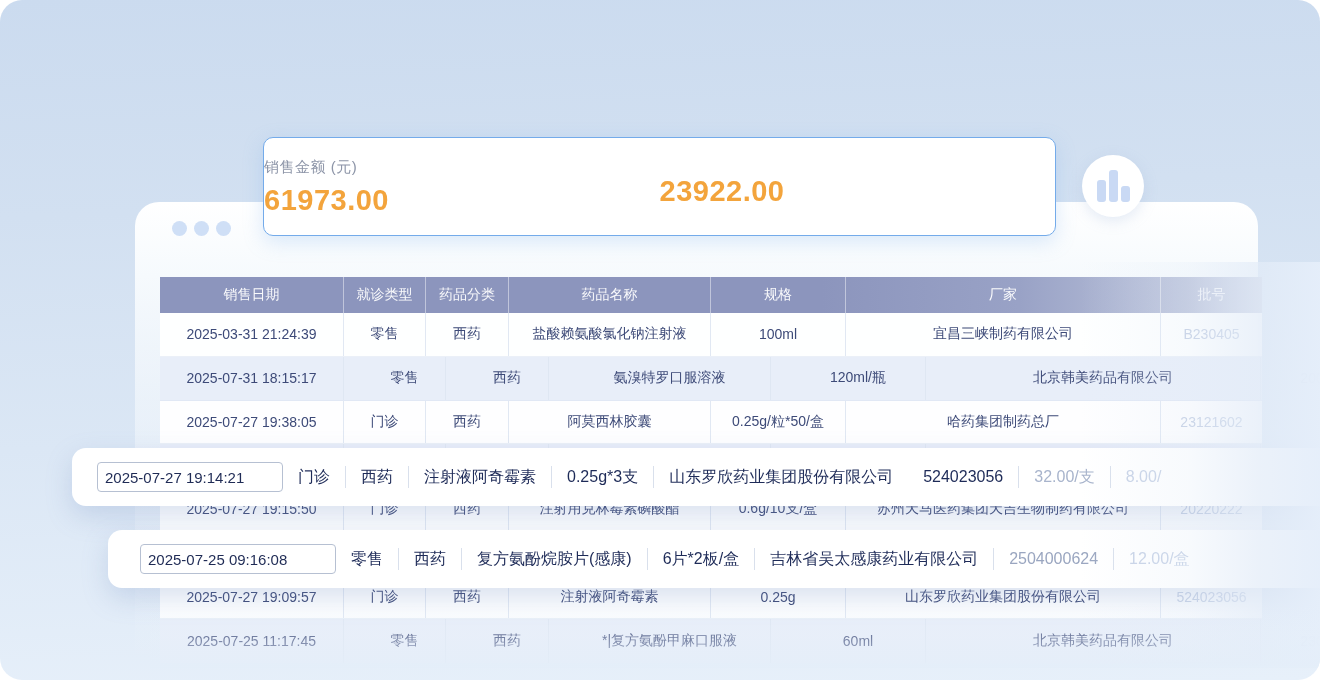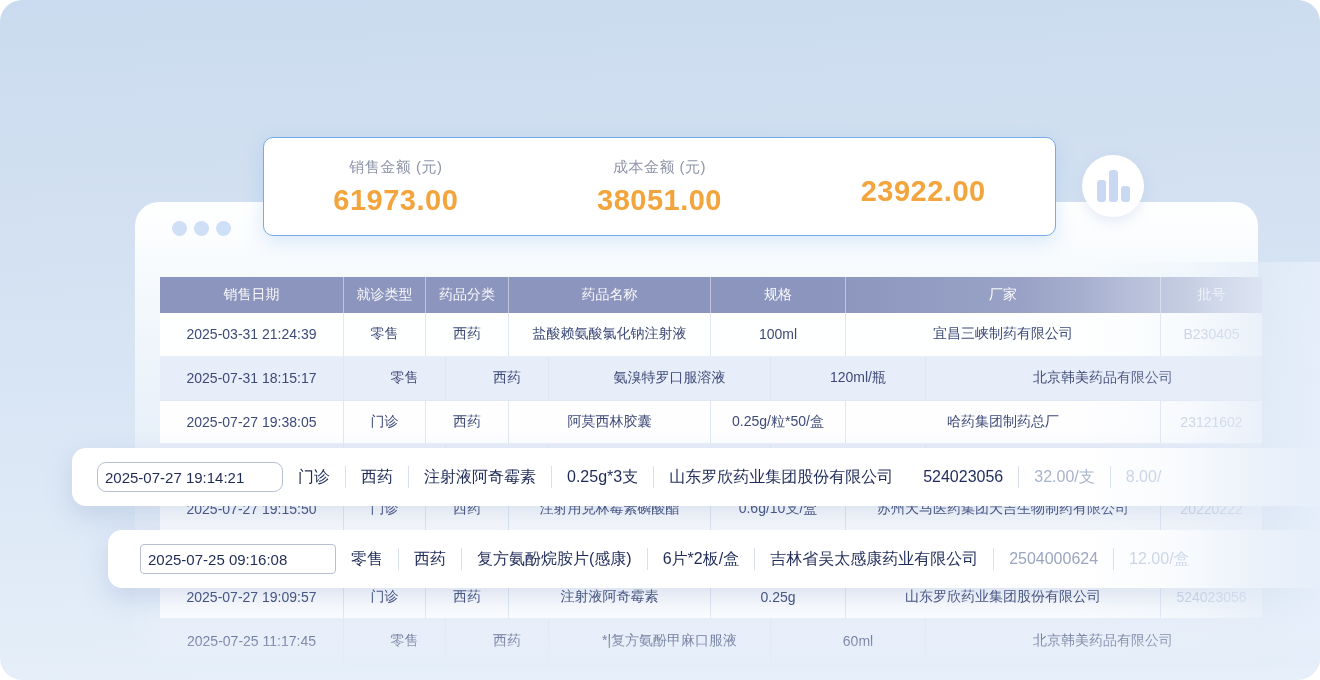--- a/index.html
+++ b/index.html
@@ -19,21 +19,21 @@
   .window-dots { position:absolute; left:37px; top:19px; display:flex; gap:7px; }
   .window-dot { width:15px; height:15px; border-radius:50%; background:#cfdff6; }
 
   
   .stats-card {
     position:absolute; left:263px; top:137px; width:793px; height:99px; z-index:6;
     background:#ffffff; border:1.5px solid #74abea; border-radius:10px;
     box-shadow:0 6px 20px rgba(116,171,234,0.25);
     display:flex; align-items:center;
   }
-  .stat { flex:1; text-align:center; padding-top:2px; }
+  .stat { flex:1; padding-top:2px; }
   .stat-label { font-size:15px; color:#8d95a8; letter-spacing:0.5px; }
   .stat-value { margin-top:7px; font-size:29px; font-weight:600; color:#f3a43c; letter-spacing:0.5px; }
 
   
   .chart-badge {
     position:absolute; left:1082px; top:155px; width:62px; height:62px; border-radius:50%;
     background:#ffffff; z-index:5; box-shadow:0 4px 14px rgba(150,175,215,0.25);
     display:flex; align-items:flex-end; justify-content:center; padding-bottom:15px; gap:3px;
   }
   .bar { width:9px; background:#c9d9f4; border-radius:3px; }
@@ -66,21 +66,21 @@
     box-shadow:0 10px 26px rgba(125,150,196,0.28);
     display:flex; align-items:center;
   }
   .edit-card-1 { left:72px; top:448px; padding-left:25px; }
   .edit-card-2 { left:108px; top:530px; padding-left:32px; }
   .date-input {
     height:30px; border:1px solid #b6c0d2; border-radius:4px; background:#ffffff;
     color:#1f2b55; font-size:15px; padding:0 7px; outline:none;
     font-family:"Liberation Sans","DejaVu Sans",sans-serif;
   }
-  .edit-card-1 .date-input { width:186px;border-radius:9px; }
+  .edit-card-1 .date-input { width:186px; }
   .edit-card-2 .date-input { width:196px; }
   .edit-item { font-size:16px; color:#1e2b58; padding:0 15px; white-space:nowrap; }
   .edit-item.dim1 { color:#9aa6c0; }
   .edit-item.dim2 { color:#a8b4cc; }
   .edit-item.dim3 { color:#c7d2e6; }
   .vsep { width:1px; height:22px; background:#d9e0ec; flex:0 0 auto; }
 
   
   .fade-right {
     position:absolute; left:1080px; top:262px; width:240px; height:404px; z-index:30; pointer-events:none;
@@ -101,24 +101,20 @@
       <div class="window-dot"></div>
       <div class="window-dot"></div>
       <div class="window-dot"></div>
     </div>
   </div>
 
   <div class="stats-card">
     <div class="stat">
       <div class="stat-label">销售金额 (元)</div>
       <div class="stat-value">61973.00</div>
-    </div>
-    <div class="stat">
-      <div class="stat-label">成本金额 (元)</div>
-      <div class="stat-value">38051.00</div>
     </div>
     <div class="stat">
       <div class="stat-value">23922.00</div>
     </div>
   </div>
 
   <div class="chart-badge">
     <div class="bar bar1"></div>
     <div class="bar bar2"></div>
     <div class="bar bar3"></div>

